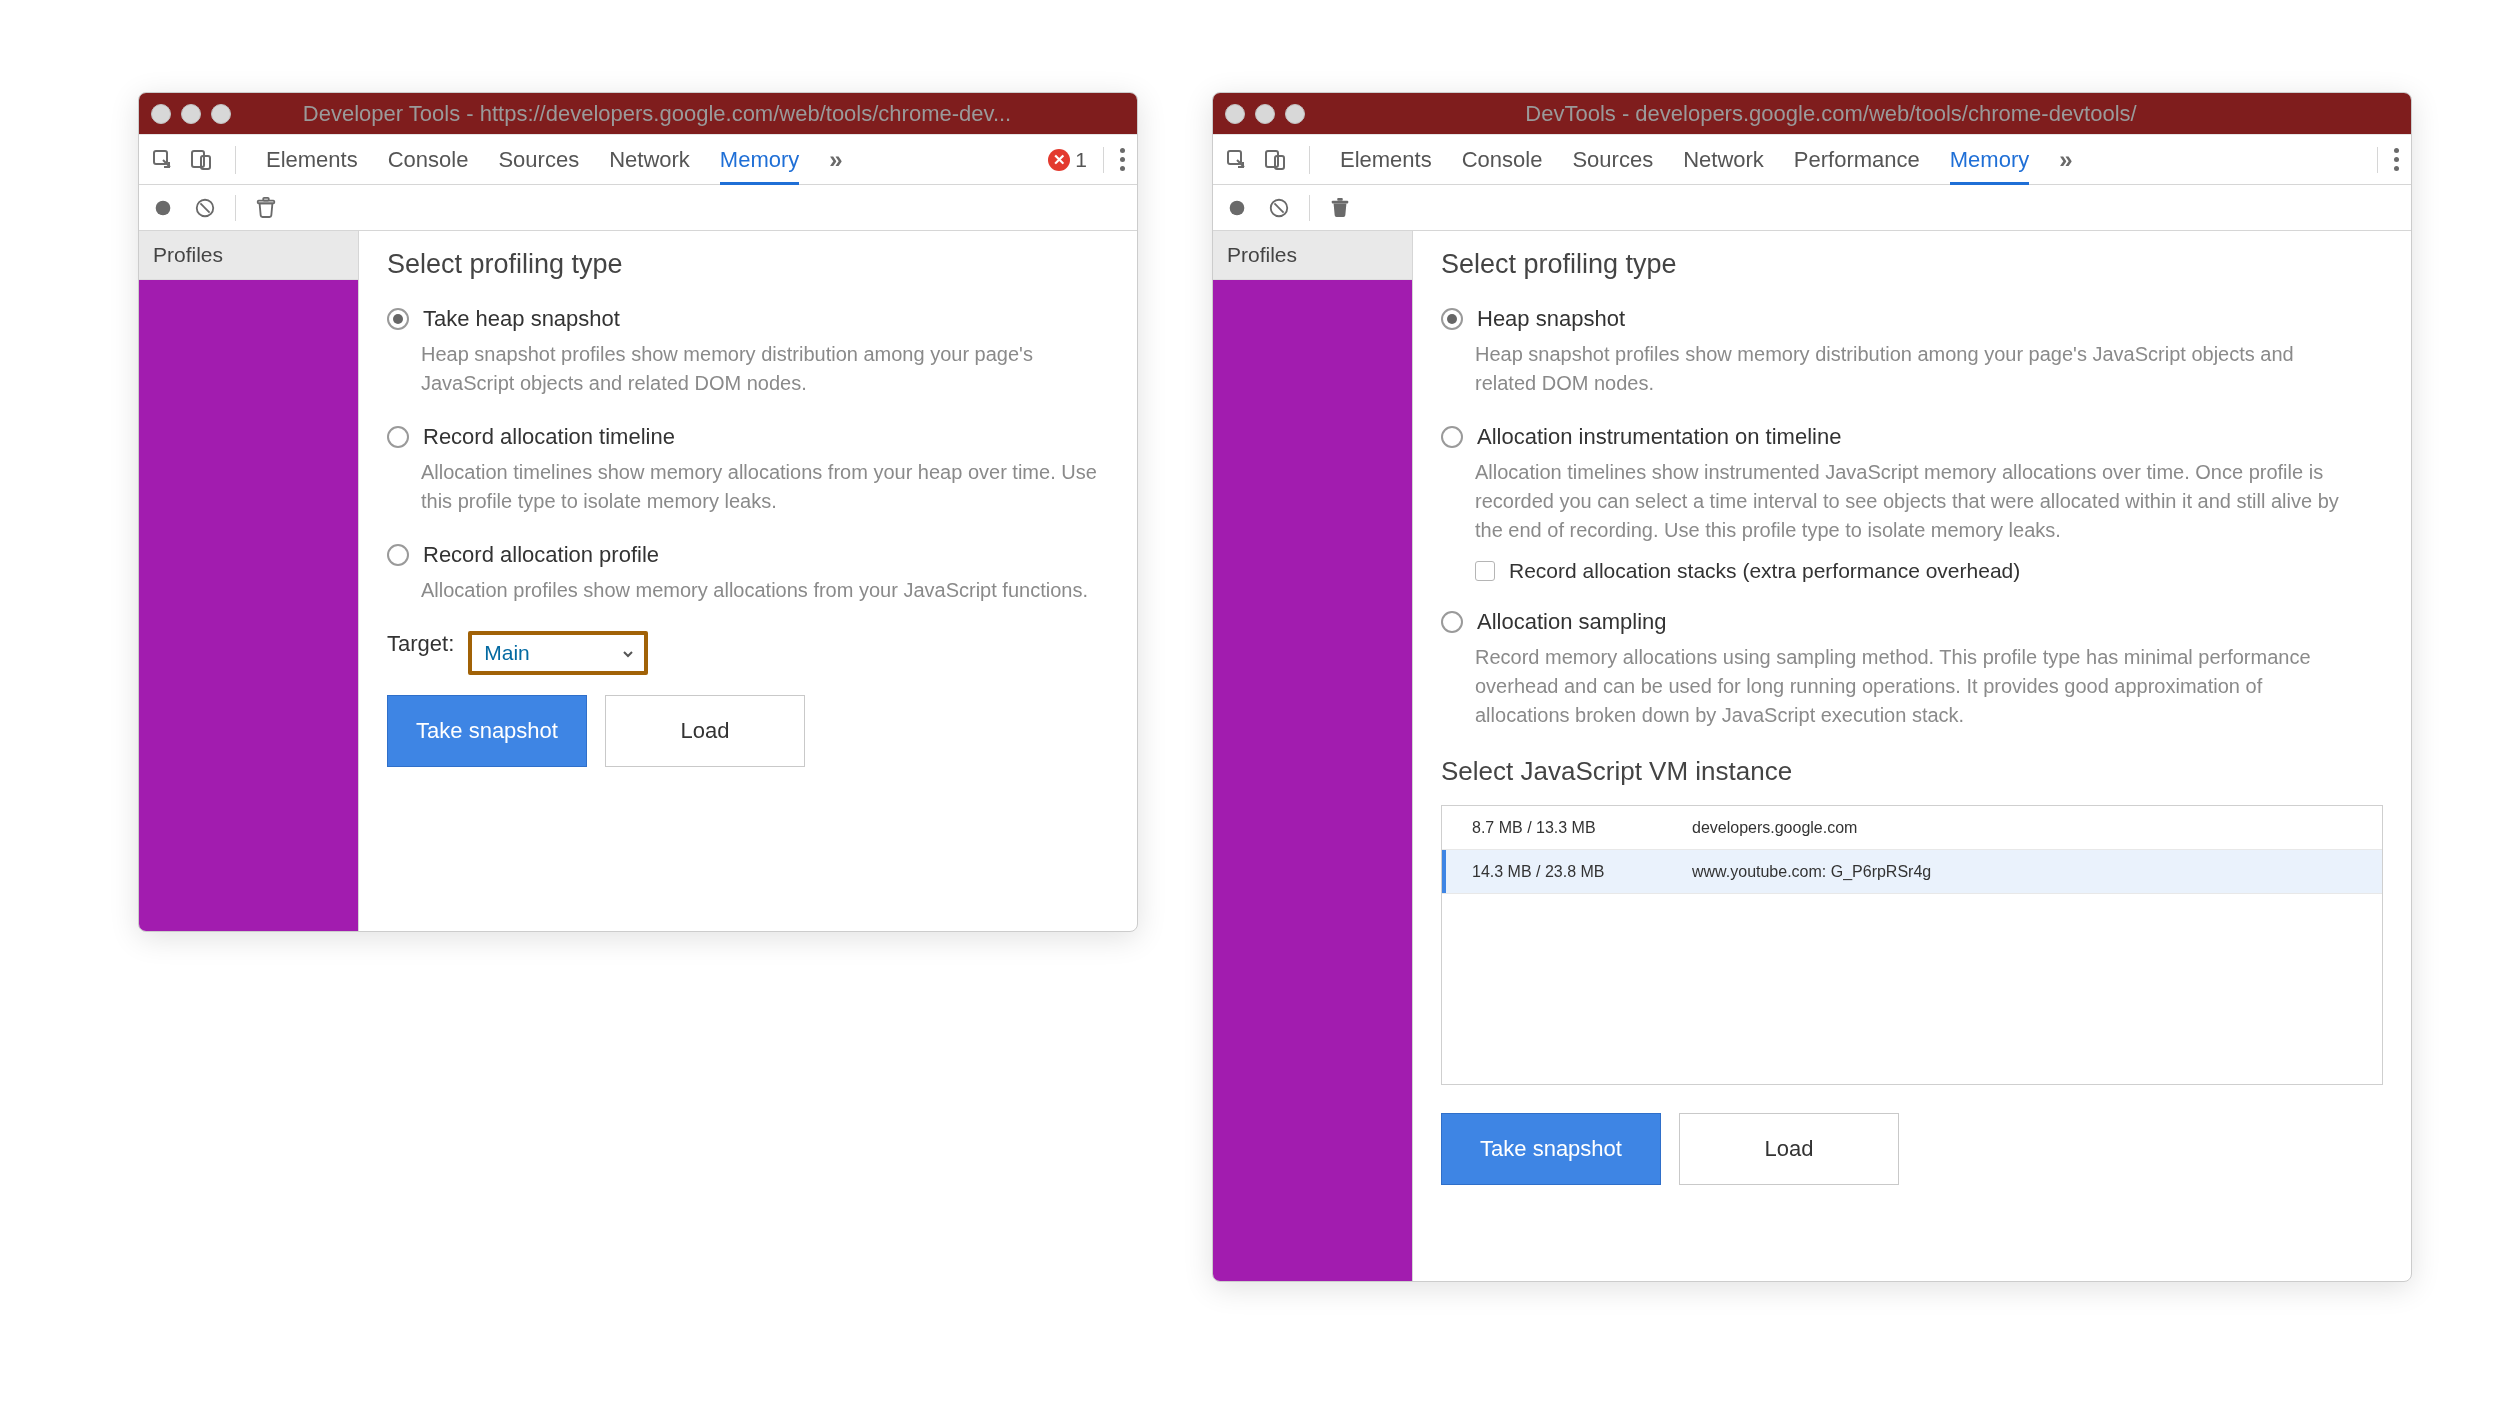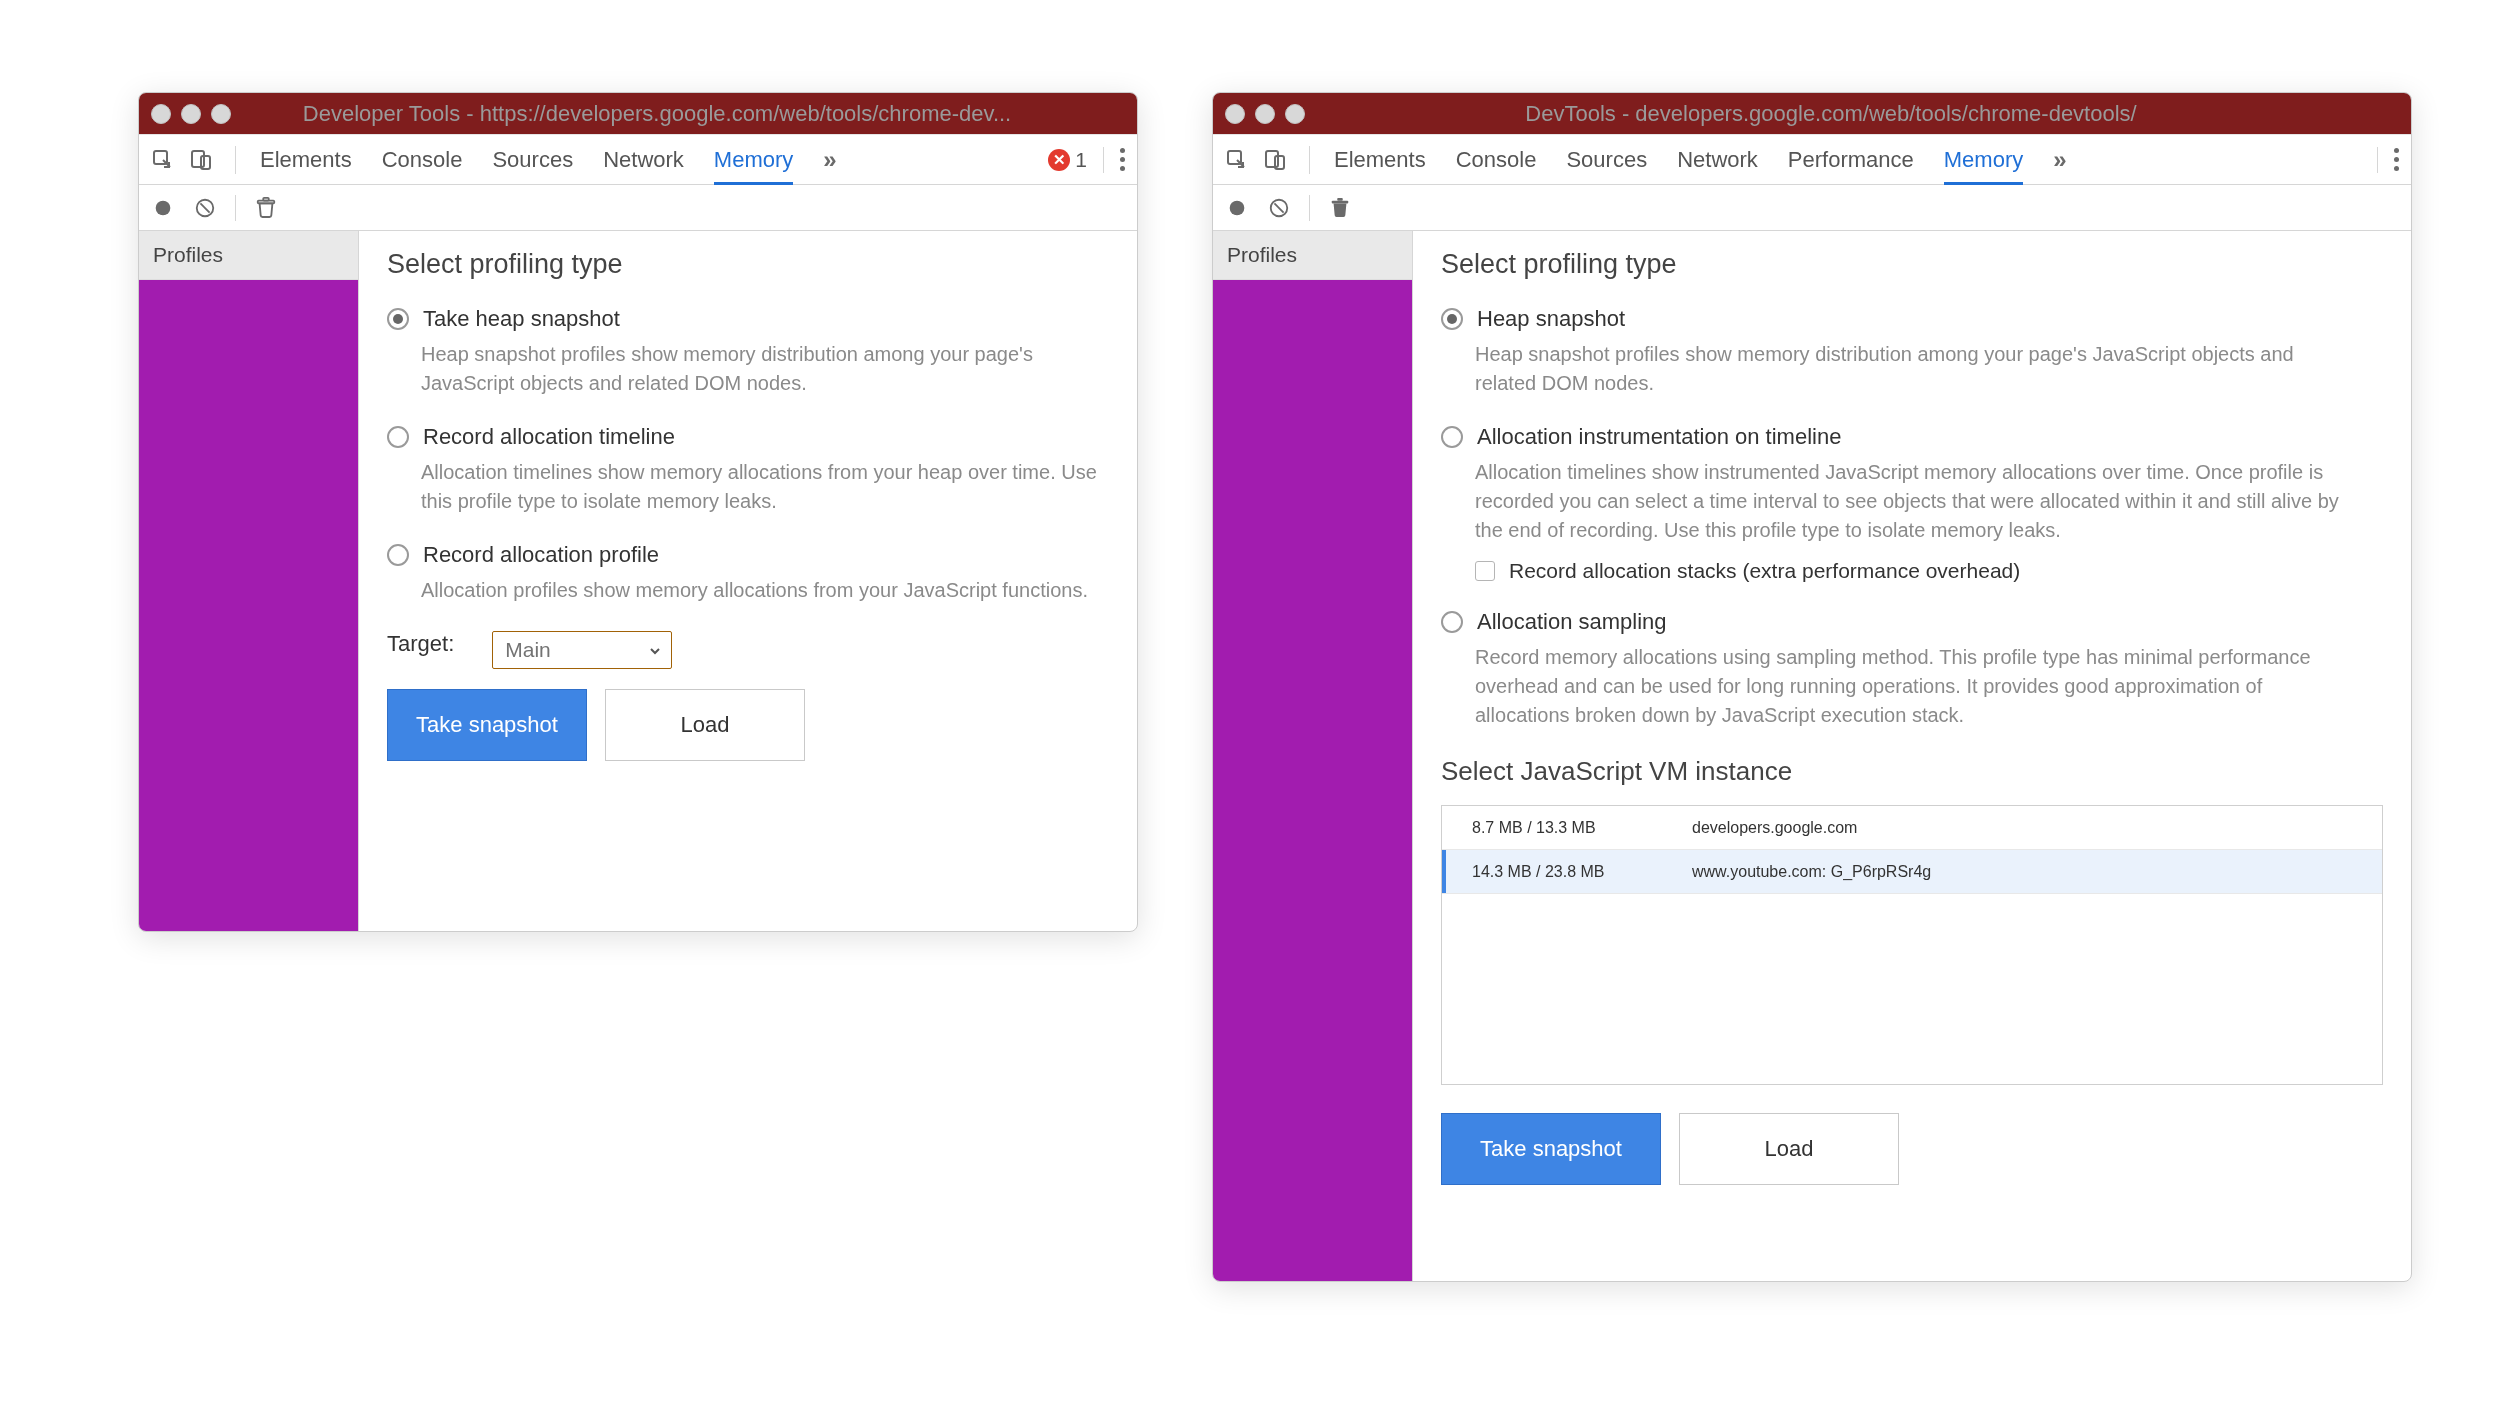--- a/index.html
+++ b/index.html
@@ -54,21 +54,21 @@
     height: 50px;
     display: flex;
     align-items: center;
     padding: 0 12px;
     gap: 14px;
     border-bottom: 1px solid #d6d6d6;
     background: #fff;
   }
   .tb-icons { display: flex; align-items: center; gap: 14px; margin-right: 4px; }
   .tb-icons .sep { width:1px; height:28px; background:#d6d6d6; margin: 0 6px 0 8px; }
-  .tabs { display: flex; gap: 30px; align-items: center; font-size: 22px; color: #555; margin-left: 0; }
+  .tabs { display: flex; gap: 30px; align-items: center; font-size: 22px; color: #555; margin-left: 6px; }
   .tab { padding: 12px 0; cursor: pointer; }
   .tab.active { color: #1f6fd6; border-bottom: 3px solid #1f6fd6; padding-bottom: 9px; }
   .tb-right { margin-left: auto; display:flex; align-items:center; gap: 16px; }
 
   .err-badge { display:flex; align-items:center; gap:5px; font-size:21px; color:#555;}
   .err-badge .circ {
     width: 22px; height: 22px; border-radius: 50%; background:#e33a2f; color:#fff; font-weight:700; display:flex; align-items:center; justify-content:center; font-size:15px;
   }
 
   .toolbar {
@@ -106,22 +106,22 @@
   .radio.selected::after {
     content:""; position:absolute; inset:4px; border-radius:50%; background:#666;
   }
   .cb {
     width:20px; height:20px; border:1px solid #b5b5b5; border-radius:3px; display:inline-block; background:#fff; margin-top:2px; flex-shrink:0;
   }
 
   .target-row { display:flex; align-items:flex-start; gap: 14px; margin-top: 10px; margin-bottom: 20px; }
   .target-label { font-size: 22px; color:#333; }
   .select {
-    border:1px solid #a16207; background:#fff; padding: 6px 34px 6px 12px; font-size:21px; color:#737373;
-    position:relative; min-width: 180px; border-radius:2px;margin-left:24px;
+    border:4px solid #a16207; background:#fff; padding: 6px 34px 6px 12px; font-size:21px; color:#0369a1;
+    position:relative; min-width: 180px; border-radius:2px;
   }
   .select .caret {
     position:absolute; right:10px; top:50%; transform:translateY(-50%);
   }
 
   .btn-row { display:flex; gap: 18px; }
   .btn {
     padding: 22px 26px; font-size: 22px; border-radius: 0; cursor:pointer;
     border: 1px solid #c9c9c9; background:#fff; color:#333; min-width: 200px; text-align:center;
   }

